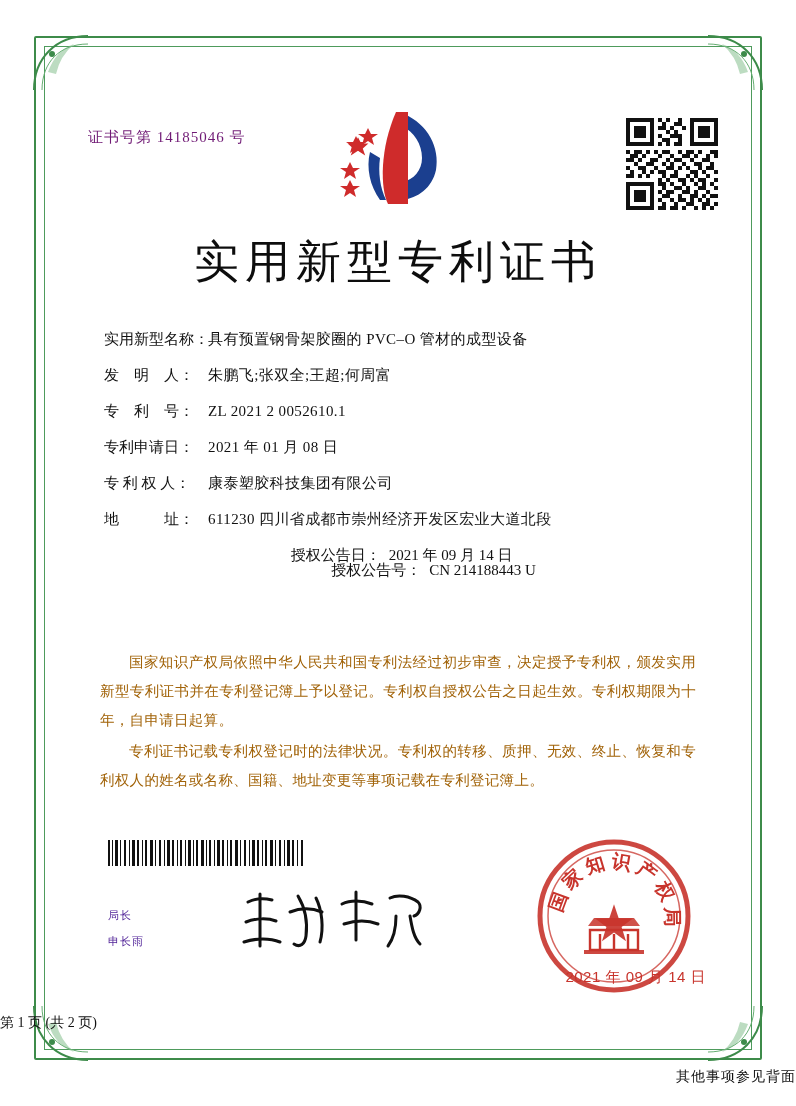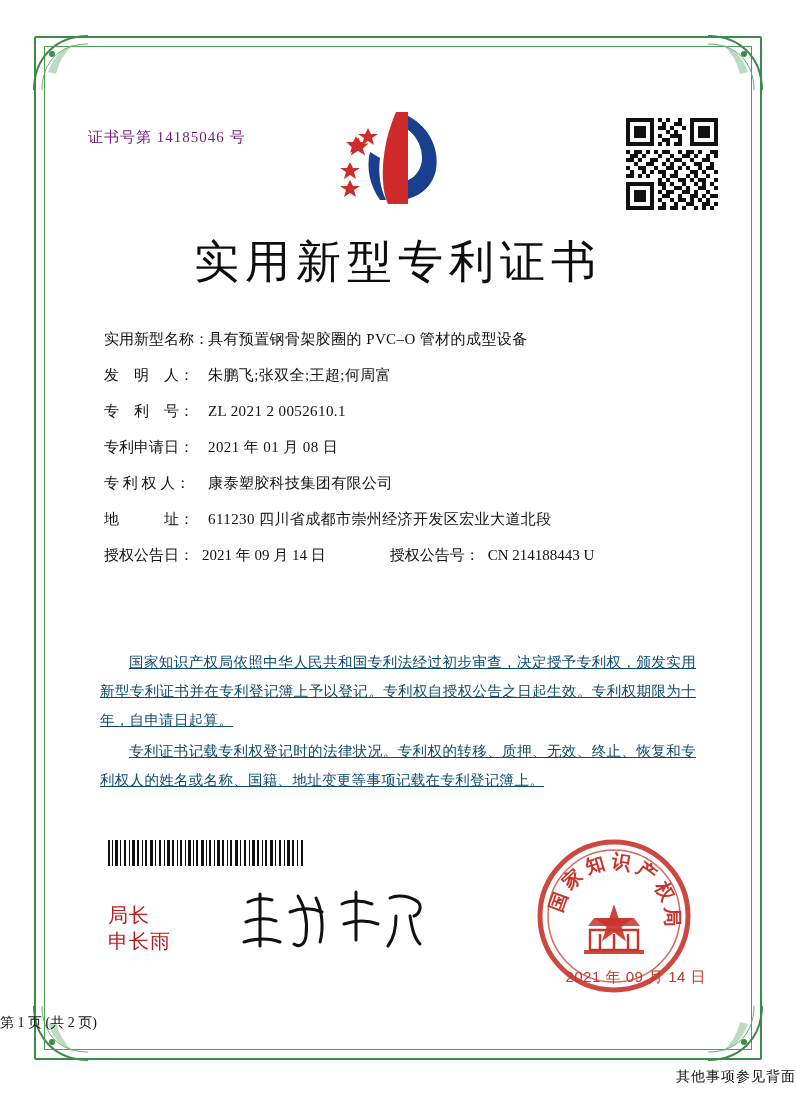--- a/index.html
+++ b/index.html
@@ -86,63 +86,63 @@
     flex:0 0 104px;
     letter-spacing:0px;
     white-space:nowrap;
   }
   .field .val{
     flex:1;
     letter-spacing:0.4px;
   }
   .field-inline{
     display:flex;
-    align-items:flex-start;
+    align-items:center;
     margin-bottom:21px;
+    flex-direction:column;
   }
   .field-inline .grp{
     display:flex;
     align-items:flex-start;
   }
   .field-inline .grp.second{
     margin-left:64px;
   }
   .field-inline .lbl2{
     white-space:nowrap;
     margin-right:8px;
   }
 
   
   .paras{
     position:absolute;
     left:100px;right:100px;top:648px;
     font-size:14.5px;
     line-height:29px;
     text-align:justify;
-    color:#0c4a6e;
+    color:#a16207;
     letter-spacing:0.3px;
-    text-decoration:underline;
   }
   .paras p{margin:0 0 2px 0;text-indent:2em;}
 
   
   .barcode{
     position:absolute;
     left:108px;top:840px;
     width:198px;height:26px;
   }
 
   
   .sig-label{
     position:absolute;
     left:108px;top:902px;
-    font-size:20px;
+    font-size:11px;
     line-height:26px;
     letter-spacing:1px;
-    color:#b91c1c;
+    color:#4c1d95;
     font-family:Liberation Serif, serif;
   }
   .handwriting{
     position:absolute;
     left:238px;top:884px;
     width:190px;height:72px;
   }
 
   
   .seal{

